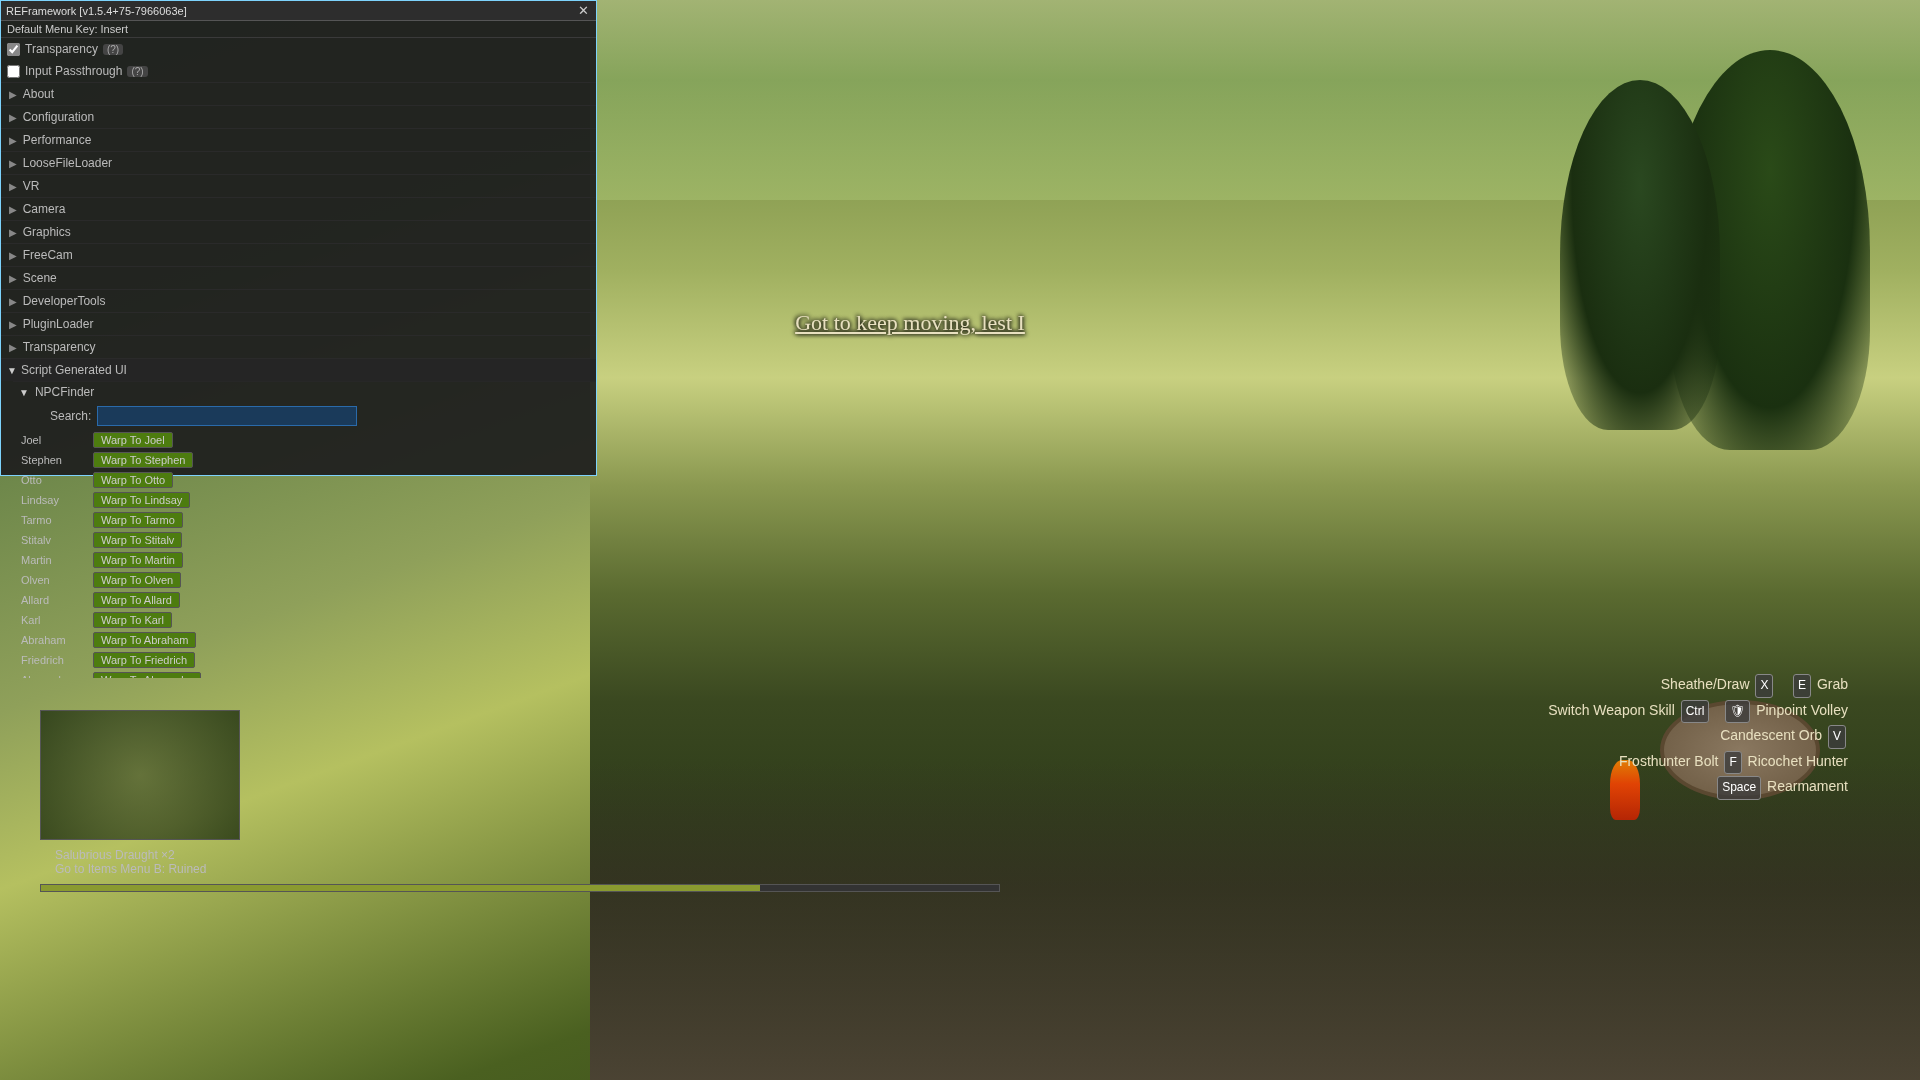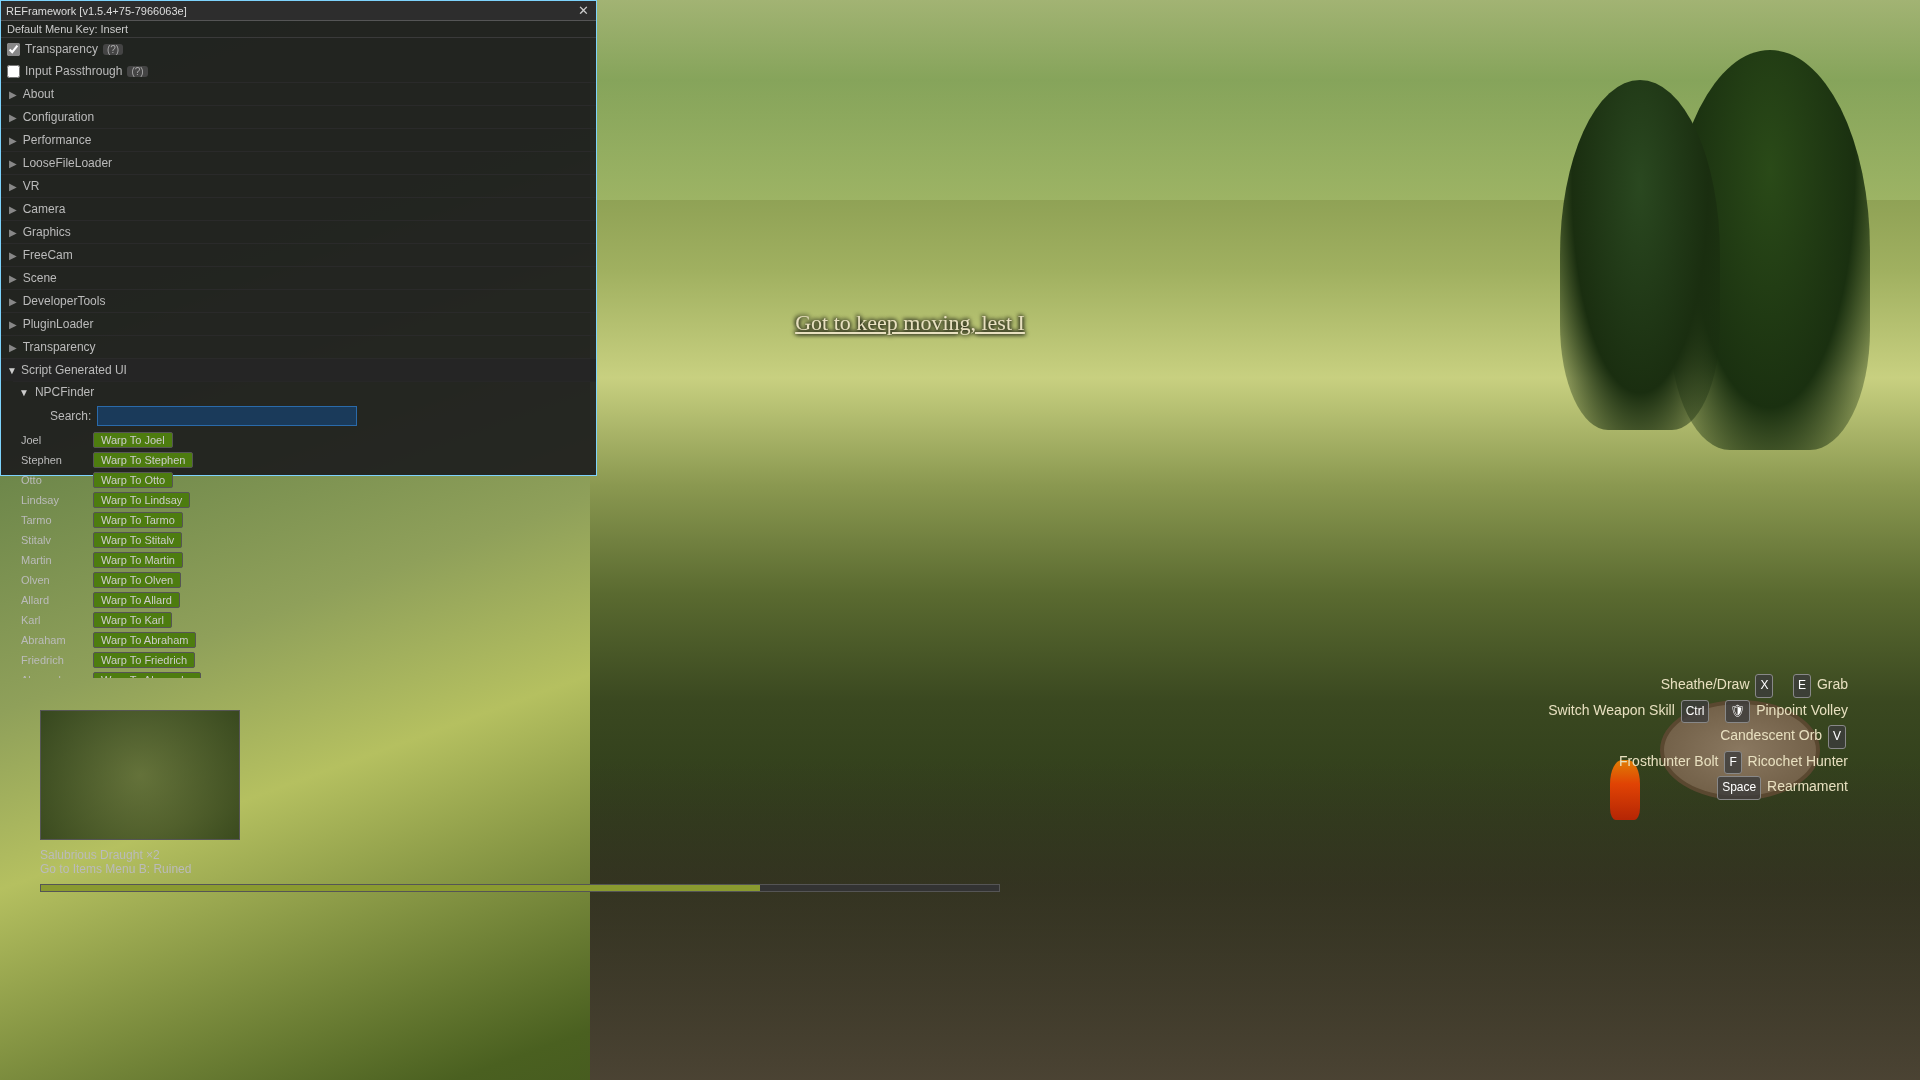--- a/index.html
+++ b/index.html
@@ -237,21 +237,21 @@
       background: 
         radial-gradient(circle at 50% 50%, rgba(100,120,60,0.5) 0%, rgba(40,60,20,0.7) 100%);
     }
 
     
     .bottom-bar {
       position: absolute;
       bottom: 200px;
       left: 0;
       width: 1000px;
-      padding: 4px 40px;
+      padding: 4px 55px;
       color: #bbb;
       font-size: 12px;
       z-index: 10;
     }
     .xp-bar {
       position: absolute;
       bottom: 188px;
       left: 40px;
       width: 960px;
       height: 8px;

